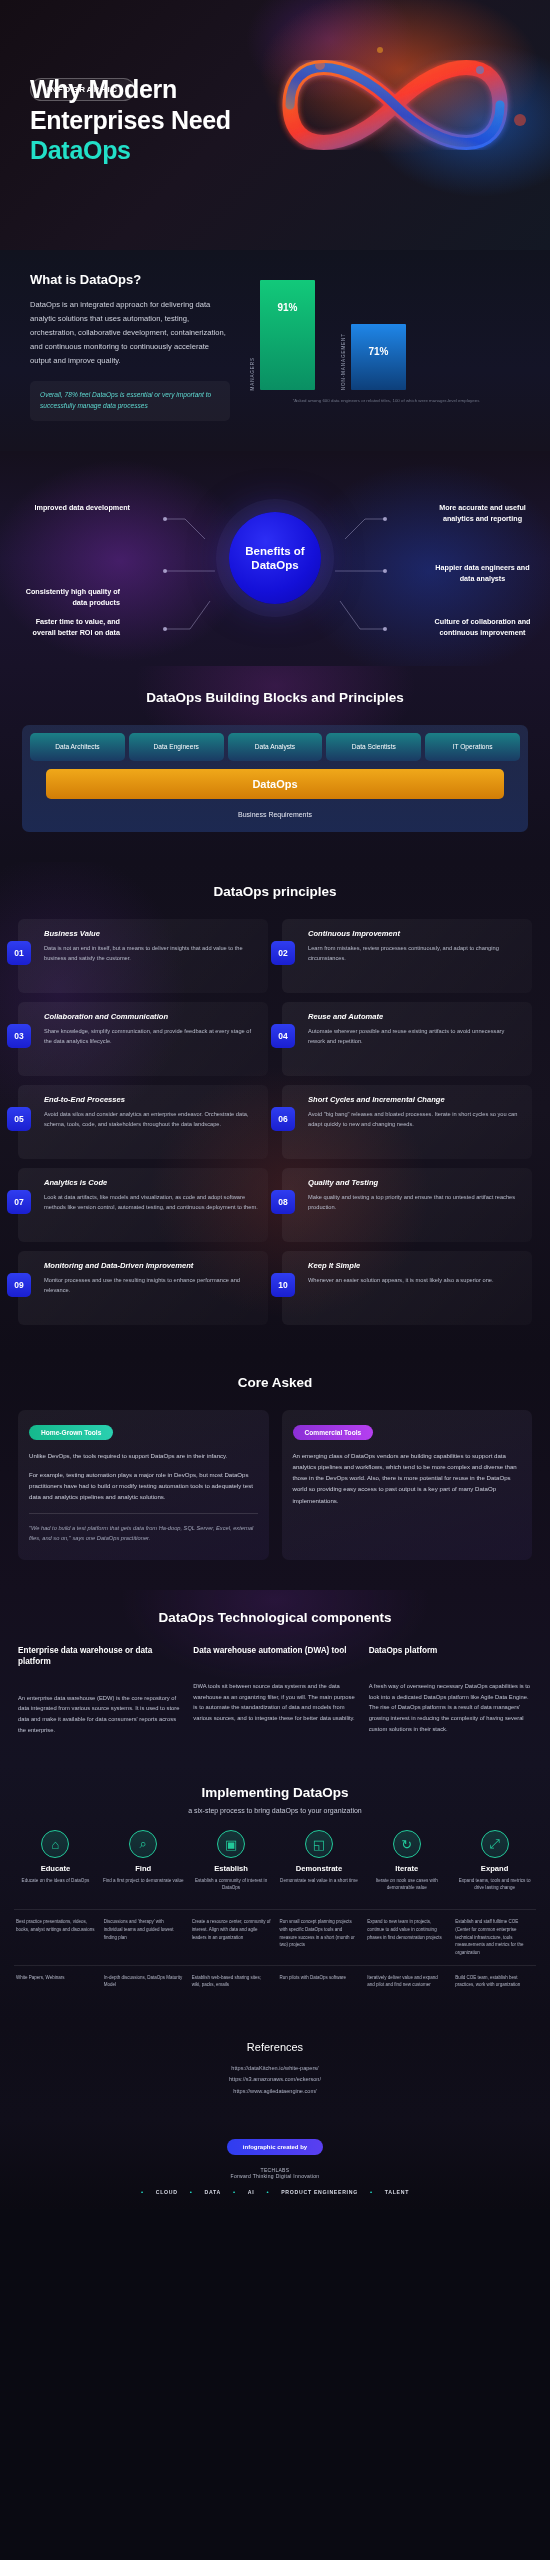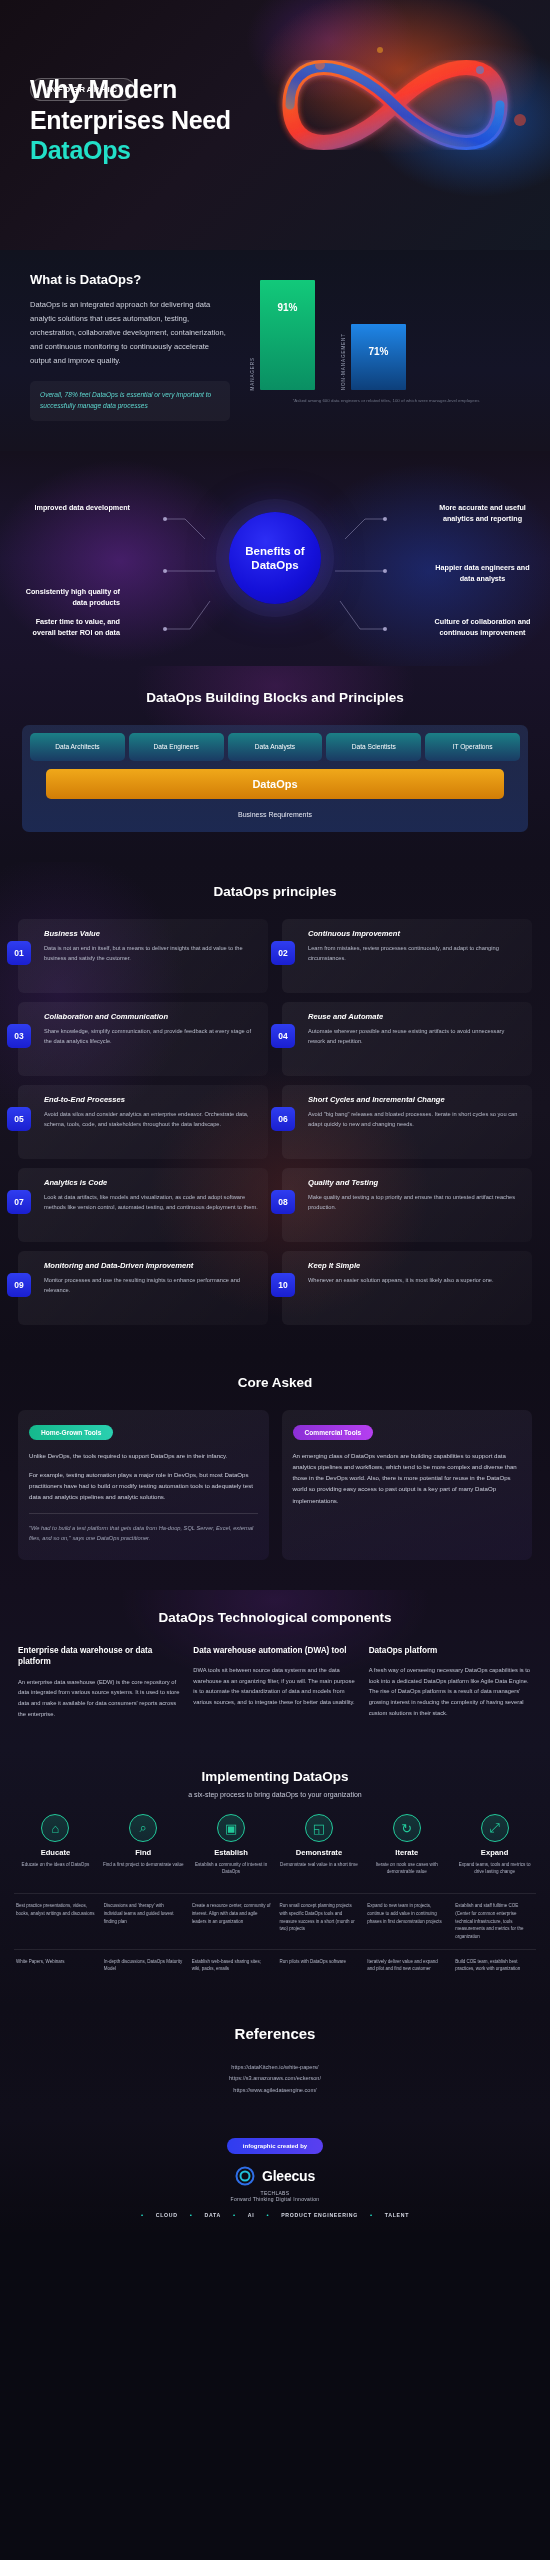--- a/index.html
+++ b/index.html
@@ -182,21 +182,21 @@
   }
 
   
   .techcomp {
     padding:20px 18px 30px;
     background:
       radial-gradient(ellipse 220px 120px at 275px 10px, rgba(90,35,130,.28), transparent 70%),
       linear-gradient(180deg,#140f1e 0%,#141222 100%);
   }
   .tc-grid { display:grid; grid-template-columns:1fr 1fr 1fr; gap:12px; }
-  .tc-title { font-size:8.2px; font-weight:bold; line-height:1.4; margin-bottom:9px; color:#fff; }
+  .tc-title { font-size:8.2px; font-weight:bold; line-height:1.4; margin-bottom:25px; color:#fff; }
   .tc-body { font-size:5.8px; line-height:1.85; color:#bfc3d2; }
 
   
   .implementing {
     padding:20px 14px 26px;
     background:linear-gradient(180deg,#141222 0%,#0f0d18 100%);
   }
   .impl-sub { text-align:center; font-size:7px; color:#c6c9d8; margin:-13px 0 16px; }
   .steps { display:grid; grid-template-columns:repeat(6,1fr); gap:5px; position:relative; }
   .step { text-align:center; }
@@ -213,21 +213,21 @@
   .impl-rows { margin-top:8px; }
   .impl-row { display:grid; grid-template-columns:repeat(6,1fr); gap:5px; padding:8px 0; }
   .impl-cell { font-size:4.5px; line-height:1.7; color:#b4b8c8; padding:0 2px; }
   .impl-sep { height:1px; background:rgba(255,255,255,.09); }
 
   
   .refs {
     padding:18px 20px 22px; text-align:center;
     background:linear-gradient(180deg,#0f0d18 0%,#100e1a 100%);
   }
-  .refs h2 { font-size:15px; font-weight:bold; margin-bottom:20px; }
+  .refs h2 { font-size:11px; font-weight:normal; margin-bottom:10px; }
   .ref-link { font-size:5.6px; line-height:2.05; color:#aeb2c4; display:block; }
 
   
   .footer {
     padding:16px 20px 12px; text-align:center;
     background:linear-gradient(180deg,#100e1a 0%,#0b0a12 100%);
   }
   .footer-pill {
     display:inline-block; background:linear-gradient(90deg,#2f3df0,#5a3ff0);
     border-radius:13px; padding:5px 16px; font-size:6px; font-weight:bold;
@@ -512,29 +512,20 @@
 
   <div class="refs">
     <h2>References</h2>
     <span class="ref-link">https://dataKitchen.io/white-papers/</span>
     <span class="ref-link">https://s3.amazonaws.com/eckerson/</span>
     <span class="ref-link">https://www.agiledataengine.com/</span>
   </div>
 
   <div class="footer">
     <div class="footer-pill">infographic created by</div>
-    <div class="logo-row">
-      <svg width="20" height="20" viewBox="0 0 40 40">
-        <circle cx="20" cy="20" r="17" fill="none" stroke="#2f6fe8" stroke-width="4"></circle>
-        <circle cx="20" cy="20" r="9" fill="none" stroke="#22c0d8" stroke-width="4"></circle>
-      </svg>
-      <div>
-        <div class="logo-name">Gleecus</div>
-      </div>
-    </div>
     <div class="logo-tag">TECHLABS</div>
     <div class="logo-tag">Forward Thinking Digital Innovation</div>
     <div class="footer-bar">
       <span class="fb-dot">•</span>
       <span>CLOUD</span>
       <span class="fb-dot">•</span>
       <span>DATA</span>
       <span class="fb-dot">•</span>
       <span>AI</span>
       <span class="fb-dot">•</span>

